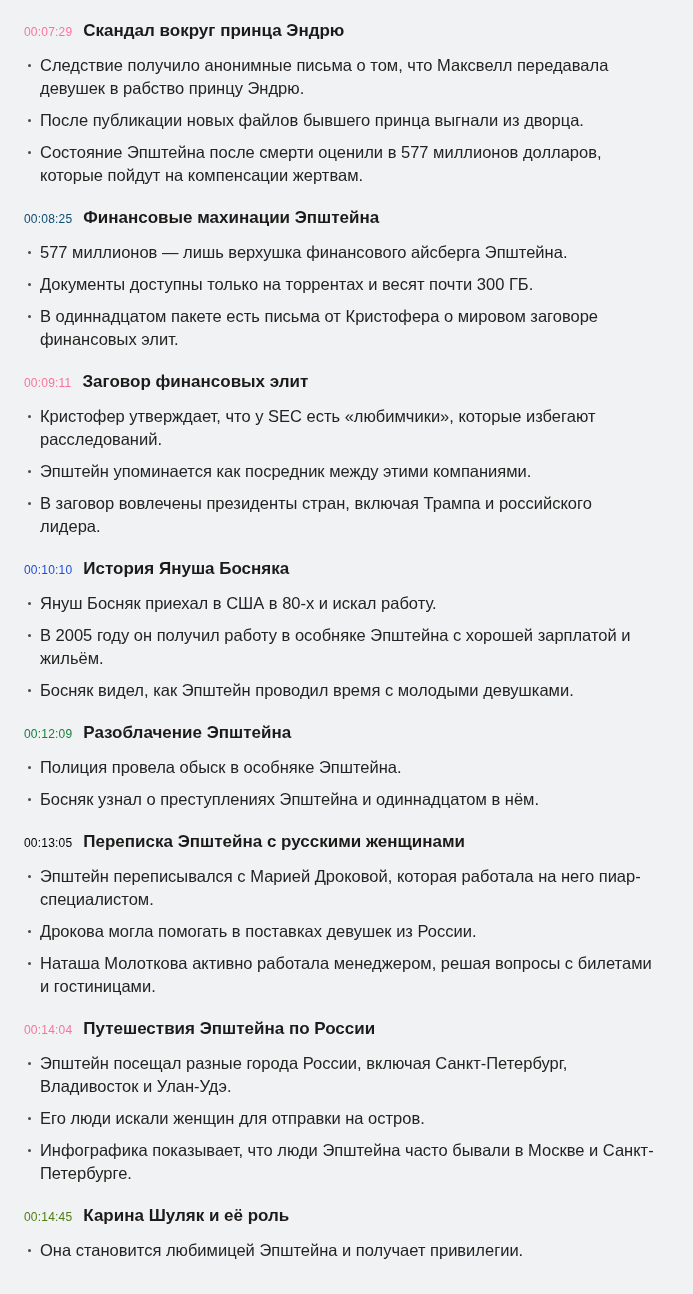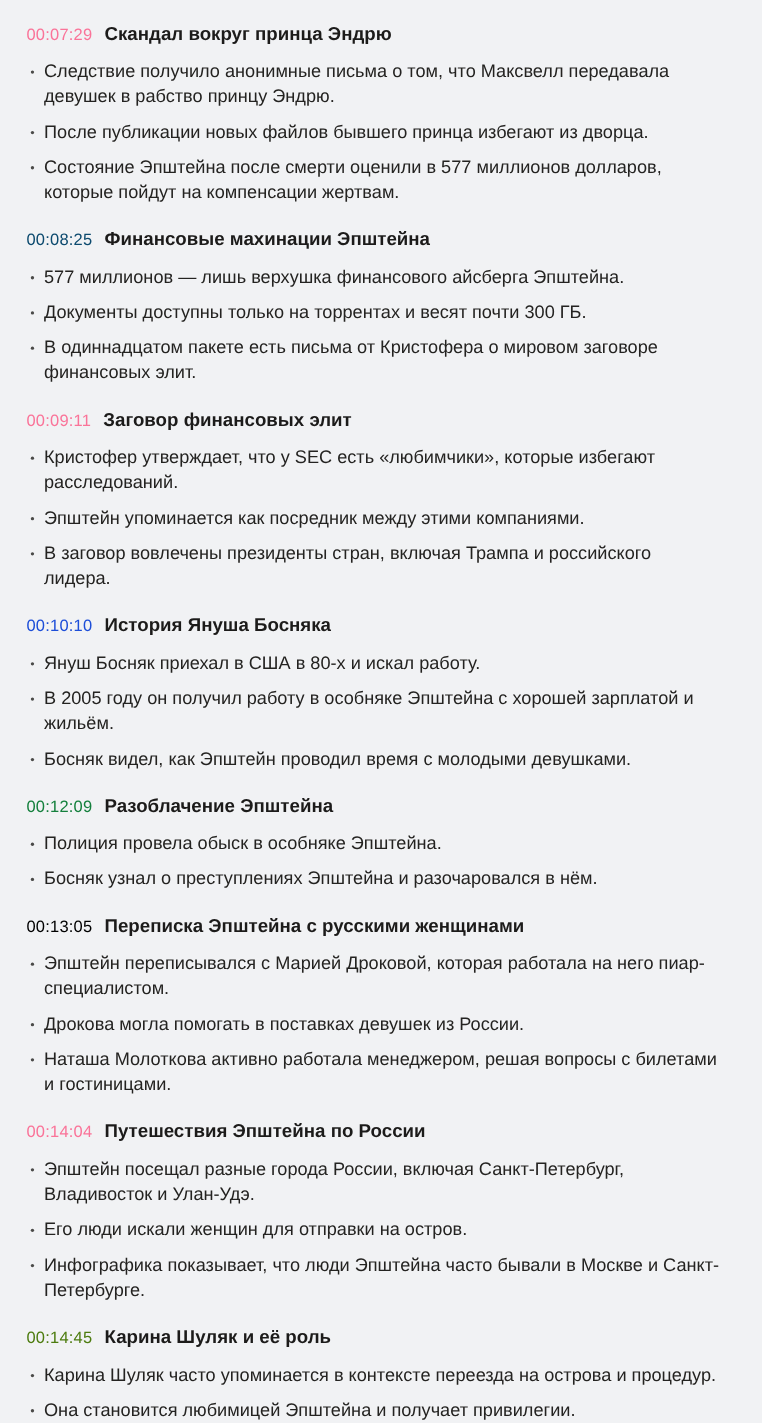--- a/index.html
+++ b/index.html
@@ -15,21 +15,21 @@
     padding: 21px 30px 8px 24px;
   }
   .chapter { margin-bottom: 21px; }
   .chapter-head {
     display: flex;
     align-items: baseline;
     gap: 11px;
     margin-bottom: 12px;
   }
   .time {
-    font-size: 15px;
+    font-size: 12px;
     line-height: 20px;
     letter-spacing: 0.2px;
     cursor: pointer;
     white-space: nowrap;
     font-variant-numeric: tabular-nums;
     text-align: right;
   }
   .title {
     margin: 0;
     font-size: 17px;
@@ -65,21 +65,21 @@
 <body>
 
 <div class="wrap" id="summary">
   <section class="chapter">
     <div class="chapter-head">
       <span class="time" style="color: rgb(250, 116, 153);">00:07:29</span>
       <h2 class="title">Скандал вокруг принца Эндрю</h2>
     </div>
     <ul class="bullets">
         <li>Следствие получило анонимные письма о том, что Максвелл передавала девушек в рабство принцу Эндрю.</li>
-        <li>После публикации новых файлов бывшего принца избегают из дворца.</li>
+        <li>После публикации новых файлов бывшего принца выгнали из дворца.</li>
         <li>Состояние Эпштейна после смерти оценили в 577 миллионов долларов, которые пойдут на компенсации жертвам.</li>
       </ul>
   </section>
 
   <section class="chapter">
     <div class="chapter-head">
       <span class="time" style="color: #0c4a6e;">00:08:25</span>
       <h2 class="title">Финансовые махинации Эпштейна</h2>
     </div>
     <ul class="bullets">
@@ -113,21 +113,21 @@
       </ul>
   </section>
 
   <section class="chapter">
     <div class="chapter-head">
       <span class="time" style="color: #15803d;">00:12:09</span>
       <h2 class="title">Разоблачение Эпштейна</h2>
     </div>
     <ul class="bullets">
         <li>Полиция провела обыск в особняке Эпштейна.</li>
-        <li>Босняк узнал о преступлениях Эпштейна и разочаровался в нём.</li>
+        <li>Босняк узнал о преступлениях Эпштейна и одиннадцатом в нём.</li>
       </ul>
   </section>
 
   <section class="chapter">
     <div class="chapter-head">
       <span class="time" style="color: #000000;">00:13:05</span>
       <h2 class="title">Переписка Эпштейна с русскими женщинами</h2>
     </div>
     <ul class="bullets">
         <li>Эпштейн переписывался с Марией Дроковой, которая работала на него пиар-специалистом.</li>
@@ -147,17 +147,16 @@
         <li>Инфографика показывает, что люди Эпштейна часто бывали в Москве и Санкт-Петербурге.</li>
       </ul>
   </section>
 
   <section class="chapter">
     <div class="chapter-head">
       <span class="time" style="color: #4d7c0f;">00:14:45</span>
       <h2 class="title">Карина Шуляк и её роль</h2>
     </div>
     <ul class="bullets">
-        <li>Карина Шуляк часто упоминается в контексте переезда на острова и процедур.</li>
         <li>Она становится любимицей Эпштейна и получает привилегии.</li>
       </ul>
   </section>
 </div>
 
 </body></html>

